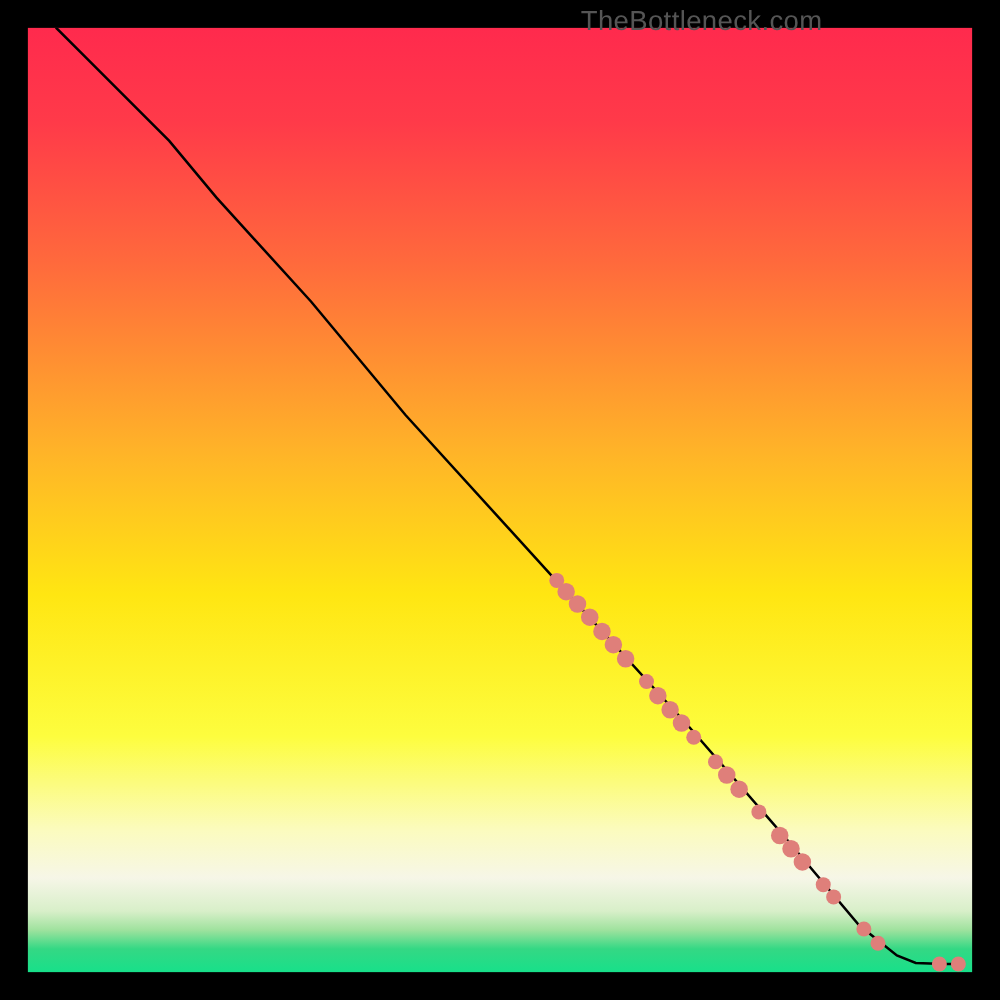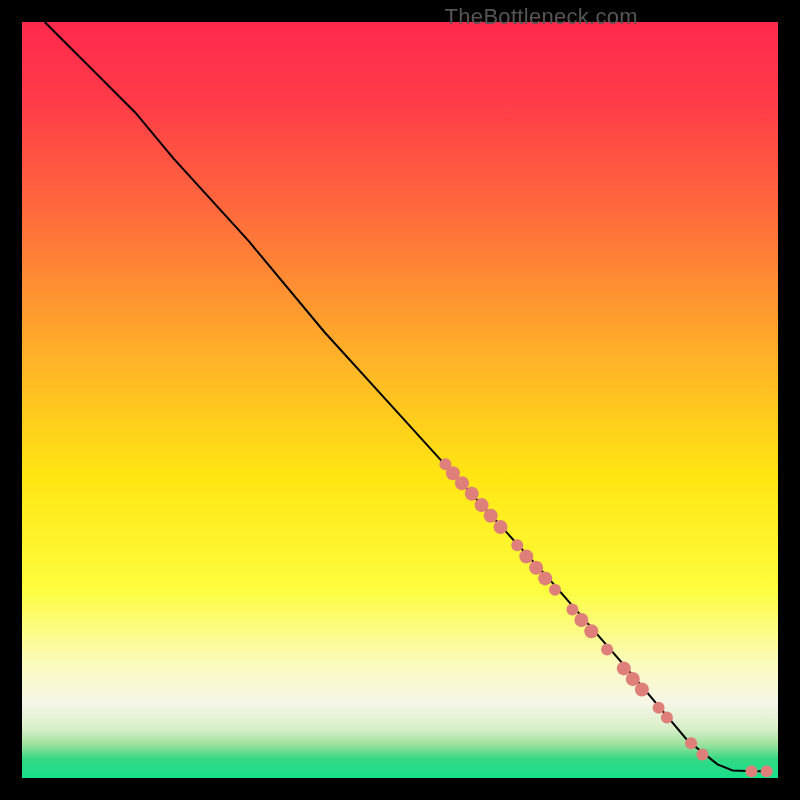--- a/index.html
+++ b/index.html
@@ -8,20 +8,21 @@
     width: 800px;
     height: 800px;
     background: #000;
     font-family: Arial, Helvetica, sans-serif;
   }
   .stage {
     position: relative;
     width: 648px;
     height: 800px;
     background: #000;
+    padding-left: 20px;
   }
   .watermark {
     position: absolute;
     top: 4px;
     right: 10px;
     color: #555;
     font-size: 22px;
     font-weight: 500;
     letter-spacing: 0.3px;
     z-index: 5;

